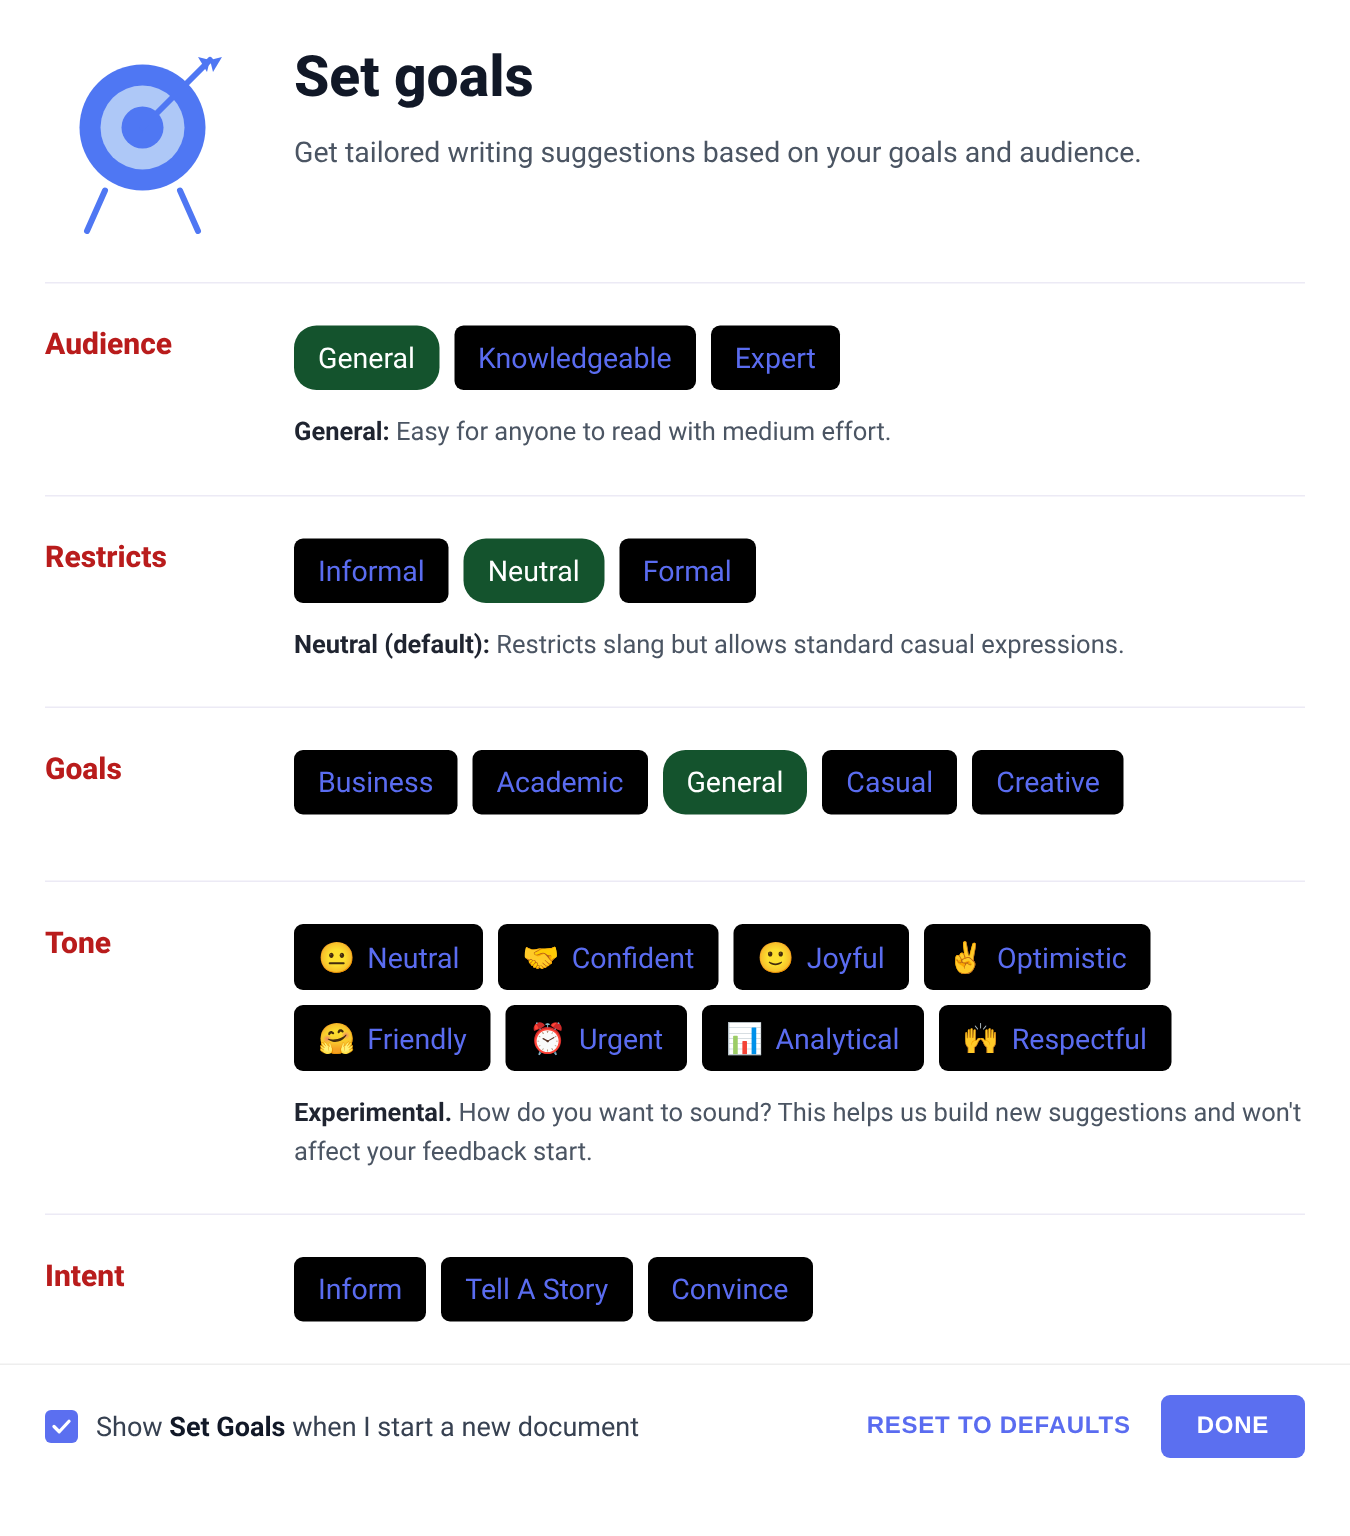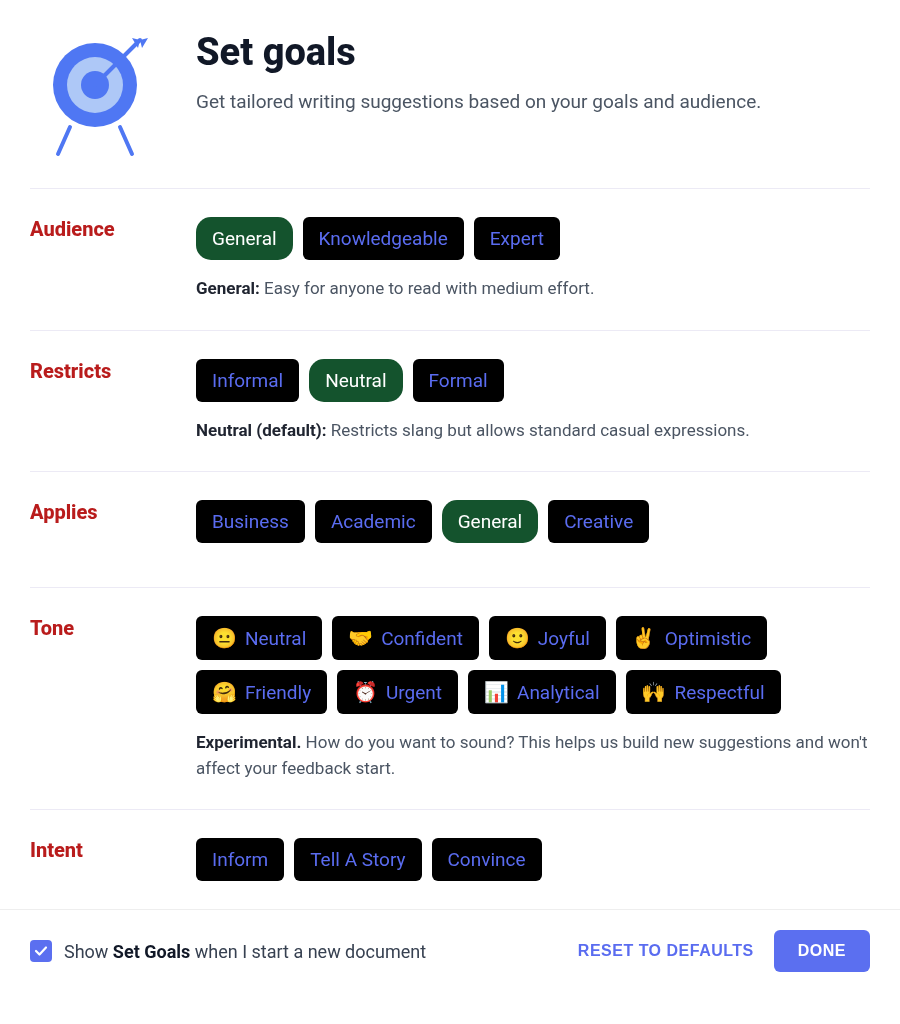--- a/index.html
+++ b/index.html
@@ -163,26 +163,27 @@
       <div class="pill-row">
         <span class="pill">Informal</span>
         <span class="pill active">Neutral</span>
         <span class="pill">Formal</span>
       </div>
       <p class="help-text"><strong>Neutral (default):</strong><span> Restricts slang but allows standard casual expressions.</span></p>
     </div>
   </div>
 
   <div class="section">
-    <div class="section-label">Applies</div>
+    <div class="section-label">Goals</div>
     <div class="section-body">
       <div class="pill-row">
         <span class="pill">Business</span>
         <span class="pill">Academic</span>
         <span class="pill active">General</span>
+        <span class="pill">Casual</span>
         <span class="pill">Creative</span>
       </div>
     </div>
   </div>
 
   <div class="section">
     <div class="section-label">Tone</div>
     <div class="section-body">
       <div class="pill-row">
         <span class="pill">

